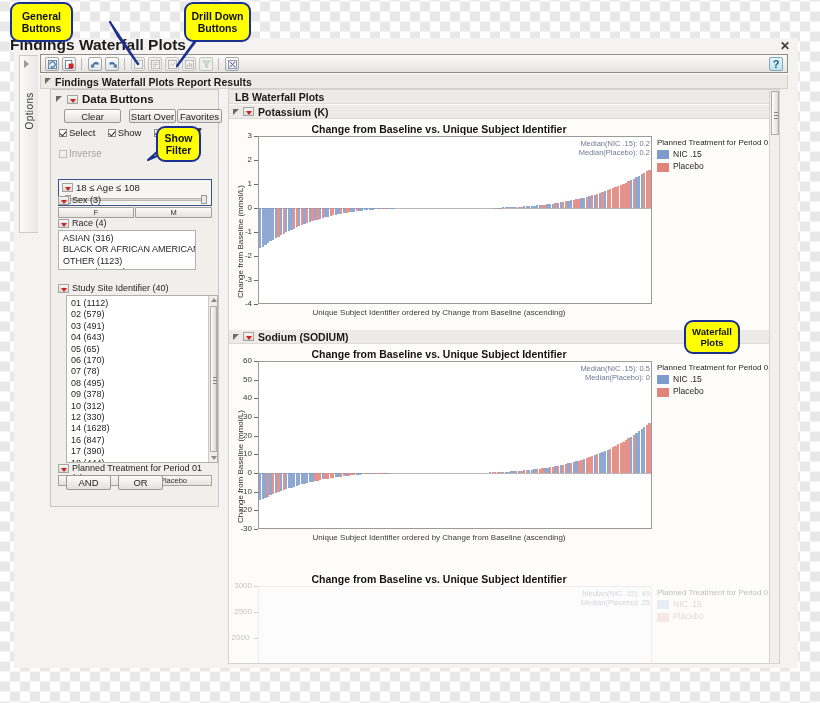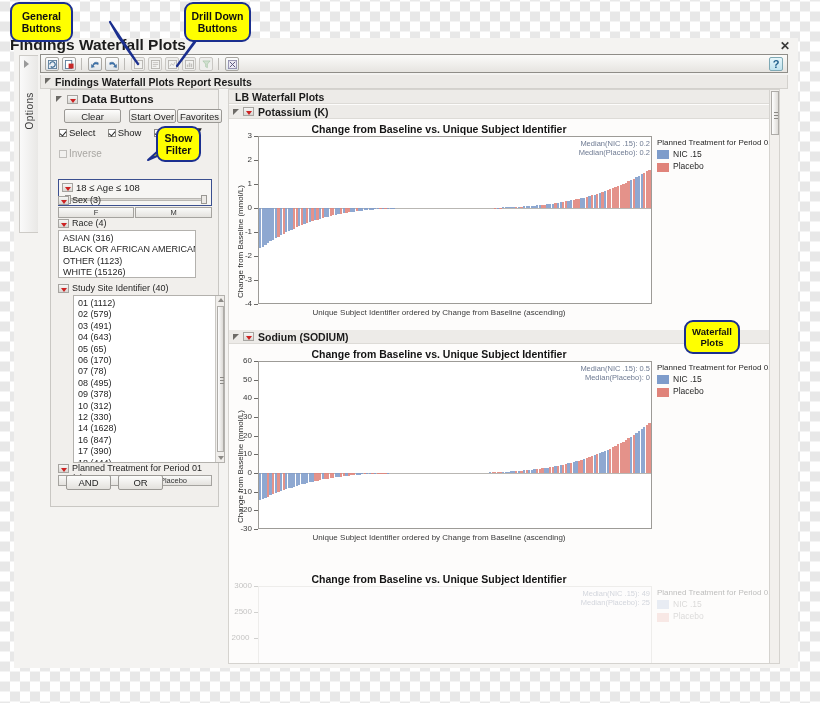--- a/index.html
+++ b/index.html
@@ -370,32 +370,32 @@
       <div class="ttl">Sex (3)</div>
       <div class="segbtns">
         <div class="segbtn" style="left:0;width:76px;">F</div>
         <div class="segbtn" style="left:77px;width:77px;">M</div>
       </div>
     </div>
 
     <div class="facet" style="top:128px;width:154px;">
       <span class="reddrop rd"></span>
       <div class="ttl">Race (4)</div>
-      <div class="listbox" id="race-list" style="left:0;top:12px;width:138px;height:48px;padding-top:2px;">
+      <div class="listbox" id="race-list" style="left:0;top:12px;width:138px;height:40px;padding-top:2px;">
           <div class="li">ASIAN (316)</div>
           <div class="li">BLACK OR AFRICAN AMERICAN (271…</div>
           <div class="li">OTHER (1123)</div>
           <div class="li">WHITE (15126)</div>
         </div>
     </div>
 
     <div class="facet" style="top:193px;width:154px;">
       <span class="reddrop rd"></span>
       <div class="ttl">Study Site Identifier (40)</div>
-      <div class="listbox" style="left:15px;top:12px;width:152px;height:168px;">
+      <div class="listbox" style="left:8px;top:12px;width:152px;height:168px;">
         <div id="site-list" style="position:absolute;left:0;top:2px;right:10px;">
             <div class="li">01 (1112)</div>
             <div class="li">02 (579)</div>
             <div class="li">03 (491)</div>
             <div class="li">04 (643)</div>
             <div class="li">05 (65)</div>
             <div class="li">06 (170)</div>
             <div class="li">07 (78)</div>
             <div class="li">08 (495)</div>
             <div class="li">09 (378)</div>

